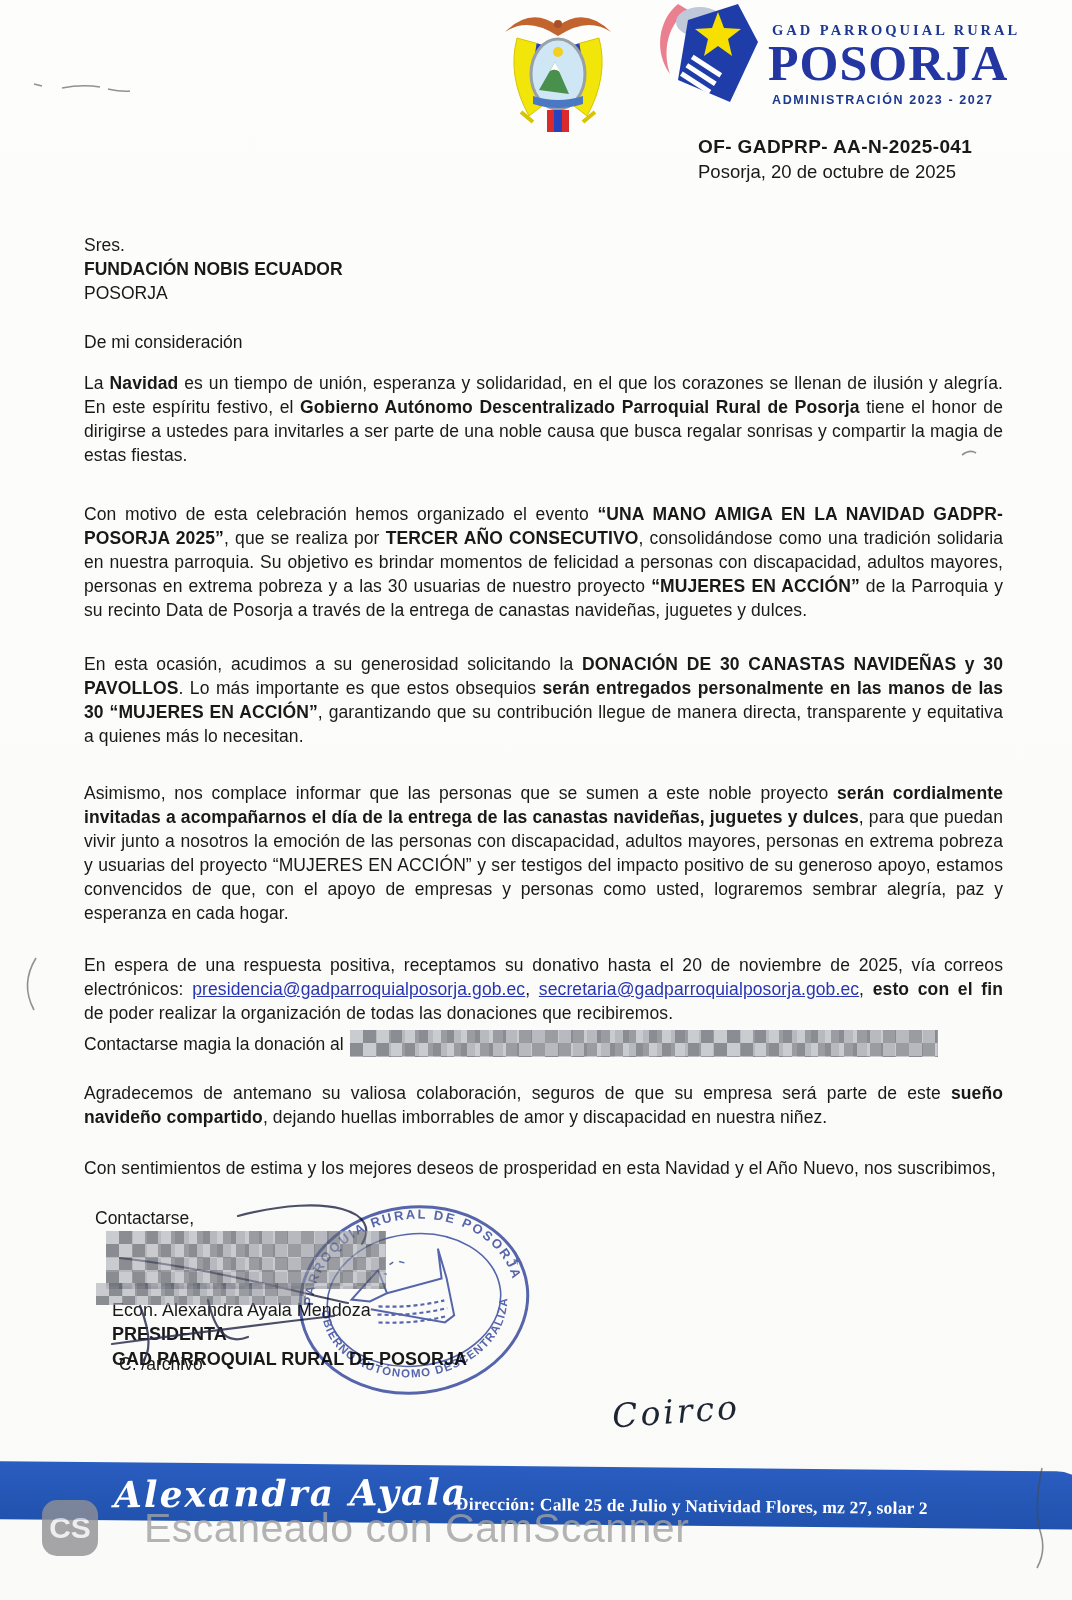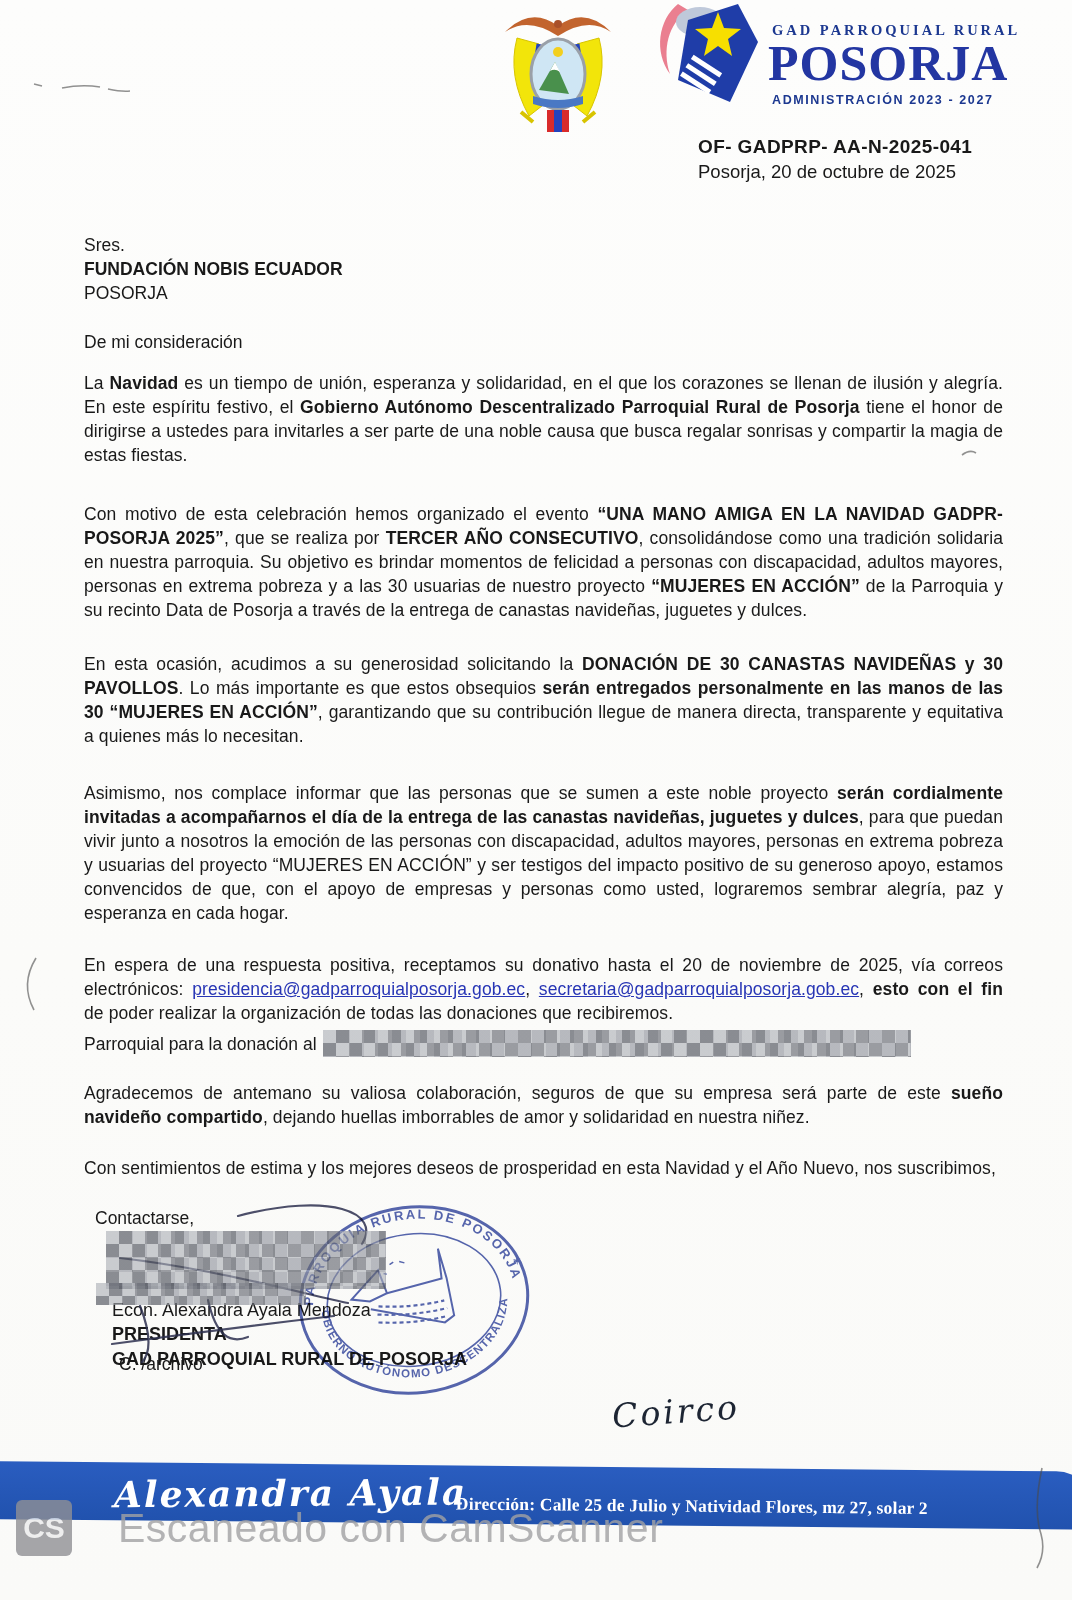--- a/index.html
+++ b/index.html
@@ -53,23 +53,23 @@
   .footer-script{
     position:absolute;left:128px;top:8px;font-family:"DejaVu Serif",serif;font-style:italic;
     font-weight:bold;font-size:36px;color:#ffffff;letter-spacing:2px;transform:rotate(-1deg);
   }
   .footer-address{
     position:absolute;left:470px;top:28px;font-family:"Liberation Serif",serif;font-weight:bold;
     font-size:17.5px;color:#ffffff;letter-spacing:.2px;white-space:nowrap;
   }
   
   .watermark{left:16px;top:1500px;display:flex;align-items:center;gap:14px;z-index:9;opacity:.8;}
-  .cs-badge{width:56px;height:56px;border-radius:6px;background:#909095;color:#ececec;
+  .cs-badge{width:56px;height:56px;border-radius:15px;background:#909095;color:#ececec;
     display:flex;align-items:center;justify-content:center;font-weight:bold;font-size:30px;
-    font-family:"Liberation Sans",sans-serif;}
+    font-family:"Liberation Sans",sans-serif;margin-left:26px;}
   .cs-text{font-size:41px;color:#a2a2a4;letter-spacing:.5px;margin-left:32px;}
   svg{display:block;}
   .artifact-layer{left:0;top:0;width:1072px;height:1600px;z-index:5;pointer-events:none;}
 </style>
 </head>
 <body>
 
 <div class="page">
 
   <svg class="abs" style="left:487px;top:4px;" width="142" height="132" viewBox="0 0 142 132">
@@ -116,24 +116,24 @@
   <div class="line" style="left:84px;top:281px;">POSORJA</div>
   <div class="line" style="left:84px;top:330px;">De mi consideración</div>
 
   <div class="para" style="top:371px;"><span>La </span><span class="b">Navidad</span><span> es un tiempo de unión, esperanza y solidaridad, en el que los corazones se llenan de ilusión y alegría. En este espíritu festivo, el </span><span class="b">Gobierno Autónomo Descentralizado Parroquial Rural de Posorja</span><span> tiene el honor de dirigirse a ustedes para invitarles a ser parte de una noble causa que busca regalar sonrisas y compartir la magia de estas fiestas.</span></div>
   <div class="para" style="top:502px;"><span>Con motivo de esta celebración hemos organizado el evento </span><span class="b">“UNA MANO AMIGA EN LA NAVIDAD GADPR-POSORJA 2025”</span><span>, que se realiza por </span><span class="b">TERCER AÑO CONSECUTIVO</span><span>, consolidándose como una tradición solidaria en nuestra parroquia. Su objetivo es brindar momentos de felicidad a personas con discapacidad, adultos mayores, personas en extrema pobreza y a las 30 usuarias de nuestro proyecto </span><span class="b">“MUJERES EN ACCIÓN”</span><span> de la Parroquia y su recinto Data de Posorja a través de la entrega de canastas navideñas, juguetes y dulces.</span></div>
   <div class="para" style="top:652px;"><span>En esta ocasión, acudimos a su generosidad solicitando la </span><span class="b">DONACIÓN DE 30 CANASTAS NAVIDEÑAS y 30 PAVOLLOS</span><span>. Lo más importante es que estos obsequios </span><span class="b">serán entregados personalmente en las manos de las 30 “MUJERES EN ACCIÓN”</span><span>, garantizando que su contribución llegue de manera directa, transparente y equitativa a quienes más lo necesitan.</span></div>
   <div class="para" style="top:781px;"><span>Asimismo, nos complace informar que las personas que se sumen a este noble proyecto </span><span class="b">serán cordialmente invitadas a acompañarnos el día de la entrega de las canastas navideñas, juguetes y dulces</span><span>, para que puedan vivir junto a nosotros la emoción de las personas con discapacidad, adultos mayores, personas en extrema pobreza y usuarias del proyecto “MUJERES EN ACCIÓN” y ser testigos del impacto positivo de su generoso apoyo, estamos convencidos de que, con el apoyo de empresas y personas como usted, lograremos sembrar alegría, paz y esperanza en cada hogar.</span></div>
   <div class="para" style="top:953px;"><span>En espera de una respuesta positiva, receptamos su donativo hasta el 20 de noviembre  de 2025, vía correos electrónicos:  </span><span class="lnk">presidencia@gadparroquialposorja.gob.ec</span><span>, </span><span class="lnk">secretaria@gadparroquialposorja.gob.ec</span><span>, </span><span class="b">esto con el fin</span><span> de poder realizar la organización de todas las donaciones que recibiremos.</span></div>
 
   <div class="line" style="left:84px;top:1030px;white-space:nowrap;">
-    <span>Parroquial para la donación al</span><span class="mosaic contact-redaction"></span>
+    <span>Contactarse magia la donación al</span><span class="mosaic contact-redaction"></span>
   </div>
 
-  <div class="para" style="top:1081px;"><span>Agradecemos de antemano su valiosa colaboración, seguros de que su empresa será parte de este </span><span class="b">sueño navideño compartido</span><span>, dejando huellas imborrables de amor y solidaridad en nuestra niñez.</span></div>
+  <div class="para" style="top:1081px;"><span>Agradecemos de antemano su valiosa colaboración, seguros de que su empresa será parte de este </span><span class="b">sueño navideño compartido</span><span>, dejando huellas imborrables de amor y discapacidad en nuestra niñez.</span></div>
   <div class="para" style="top:1156px;text-align:left;"><span>Con sentimientos de estima y los mejores deseos de prosperidad en esta Navidad y el Año Nuevo, nos suscribimos,</span></div>
 
   <div class="line" style="left:95px;top:1206px;">Contactarse,</div>
 
   <svg class="abs artifact-layer" viewBox="0 0 1072 1600">
     <g stroke="#2e3150" stroke-width="2.2" fill="none" opacity=".85" stroke-linecap="round">
       <path d="M238,1216 C330,1192 382,1212 362,1244"></path>
       <path d="M120,1258 C210,1268 305,1294 348,1303"></path>
       <path d="M140,1306 C152,1336 150,1354 142,1362"></path>
       <path d="M112,1344 C200,1332 282,1322 334,1316"></path>

